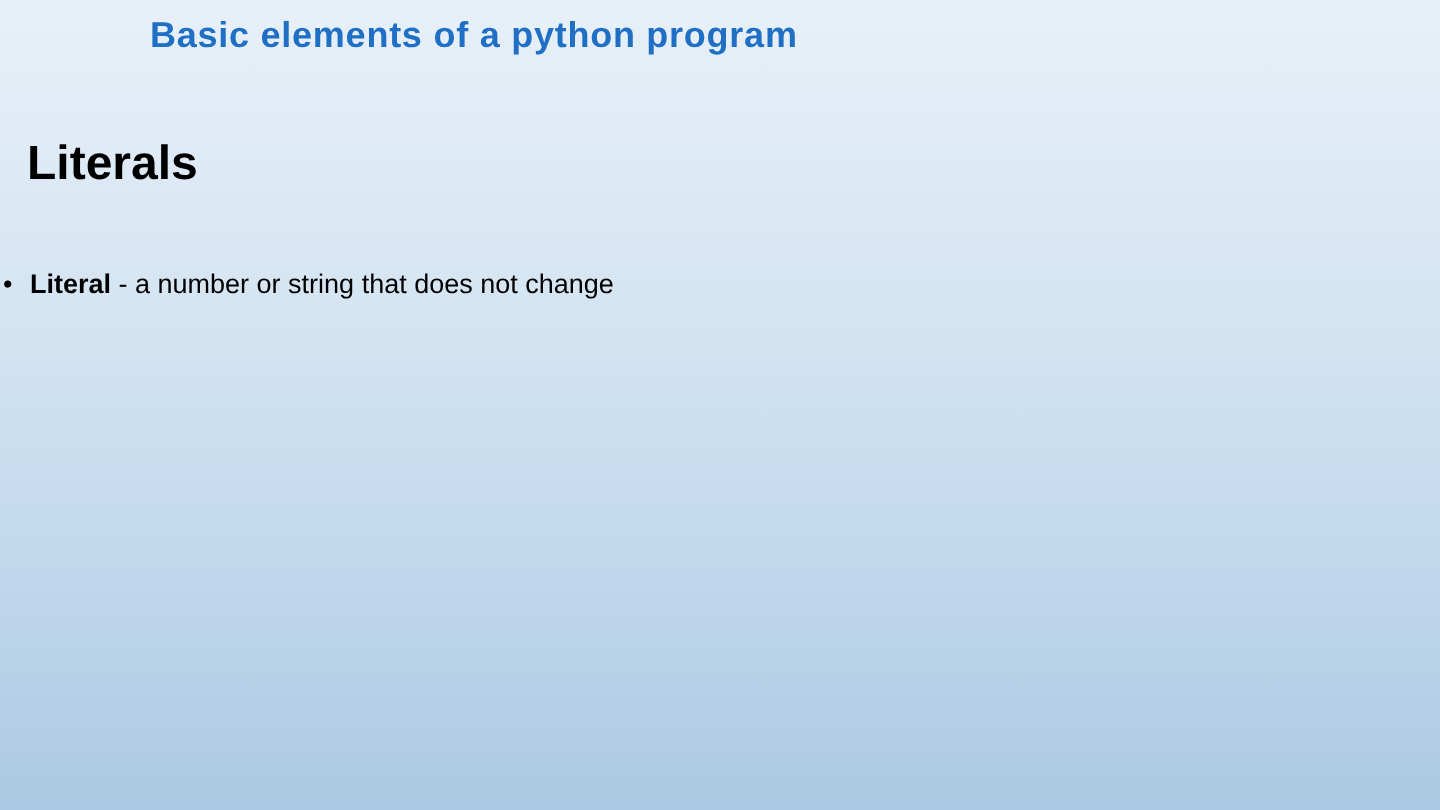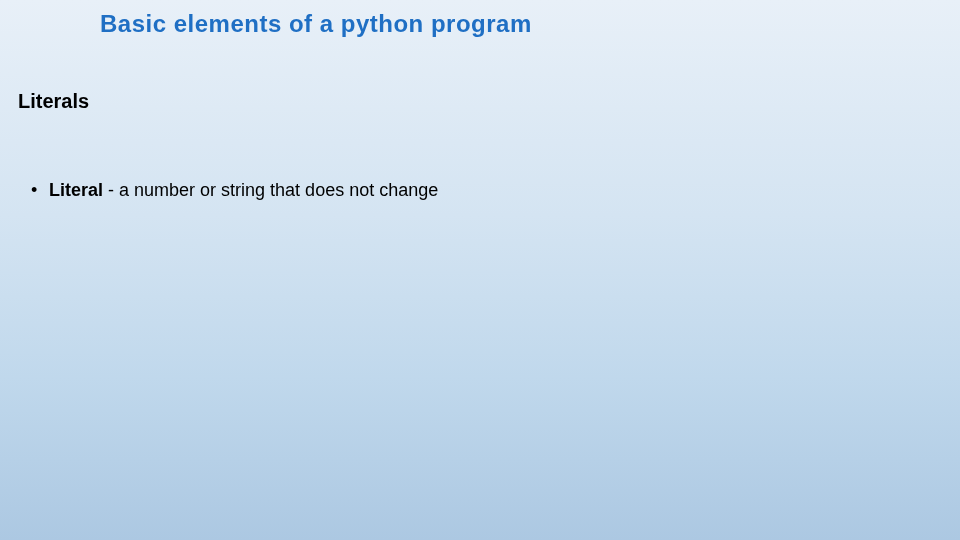--- a/index.html
+++ b/index.html
@@ -18,30 +18,30 @@
       font-family: "Trebuchet MS", "Segoe UI", sans-serif;
       font-size: 24px;
       font-weight: 600;
       color: #1f6fc4;
       padding-top: 10px;
       padding-left: 100px;
       letter-spacing: 0.5px;
     }
     .section-heading {
       font-family: Verdana, Geneva, sans-serif;
-      font-size: 20px;
+      font-size: 32px;
       font-weight: bold;
       color: #000;
       padding-left: 18px;
       margin-top: 52px;
     }
     .bullet-list {
       list-style: none;
-      margin-top: 64px;
-      padding-left: 31px;
+      margin-top: 49px;
+      padding-left: 2px;
     }
     .bullet-item {
       font-size: 18px;
       color: #000;
       line-height: 1.5;
       position: relative;
       padding-left: 18px;
     }
     .bullet-item::before {
       content: "•";

